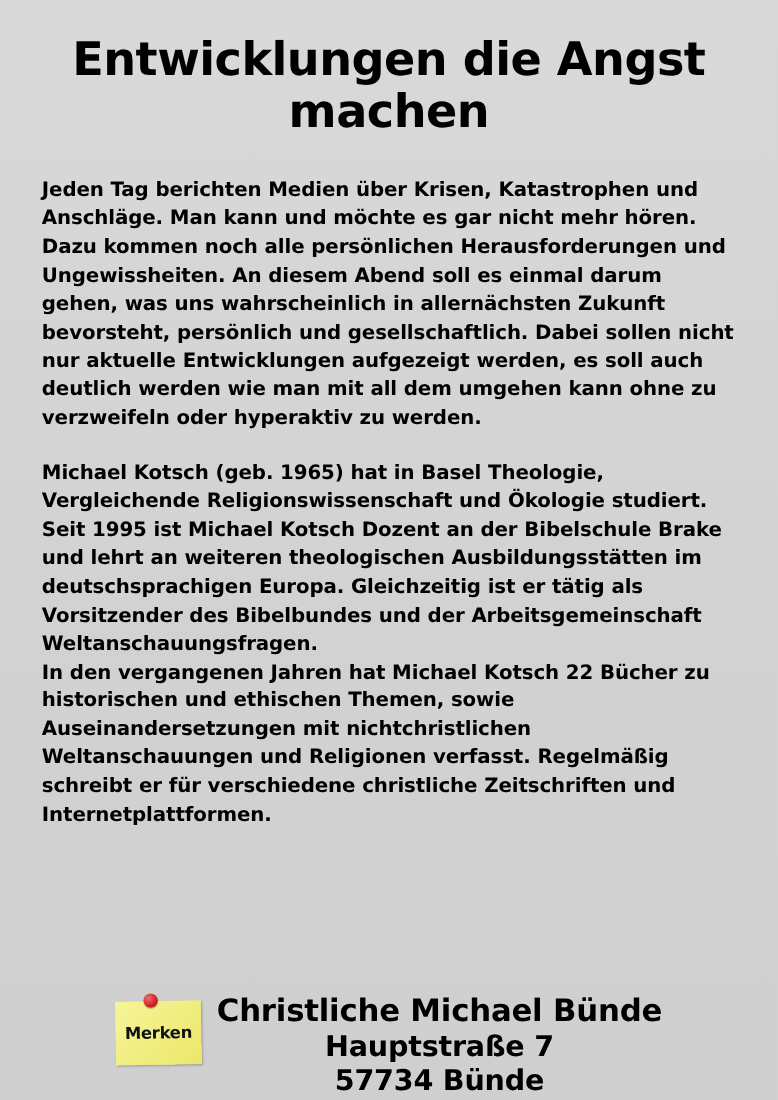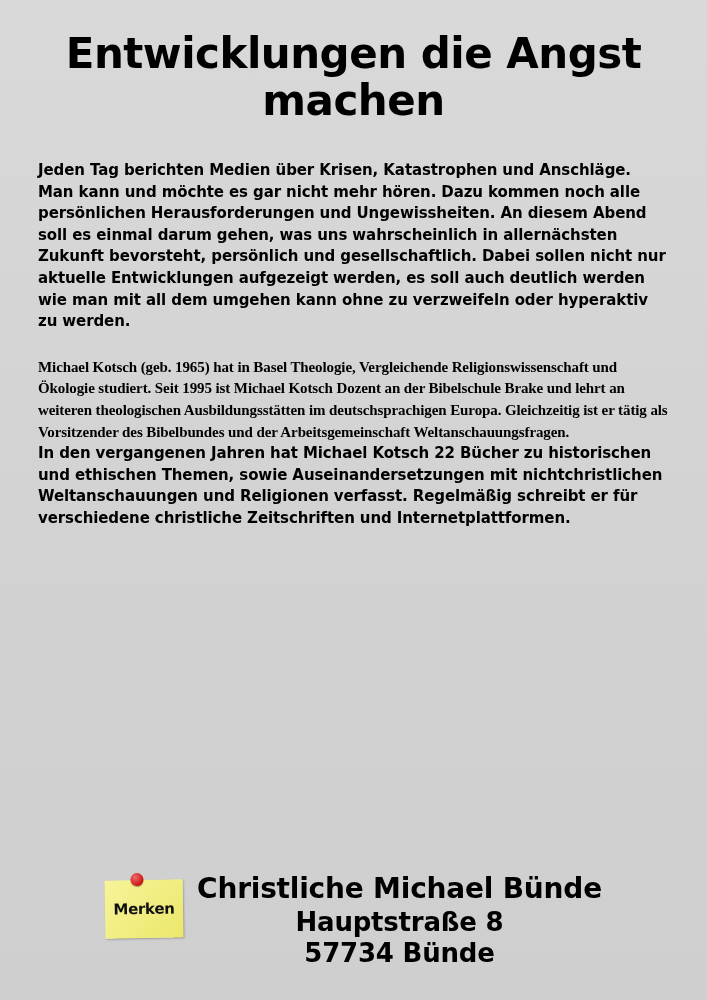--- a/index.html
+++ b/index.html
@@ -29,39 +29,38 @@
     text-align: center;
     letter-spacing: -0.5px;
     margin: 0 10px 0 10px;
     padding-top: 4px;
   }
   .body-block {
     margin-top: 36px;
     padding: 0 14px 0 16px;
   }
   .para {
-    font-size: 15px;
+    font-size: 18px;
     font-weight: bold;
     line-height: 1.44;
     text-align: left;
     margin: 0 0 24px 0;
     letter-spacing: -0.1px;
   }
   .para:last-child {
     margin-bottom: 0;
   }
   .para.tight {
     margin-bottom: 0;
-    font-family: Liberation Serif, serif;
   }
   .footer {
     position: absolute;
     left: 0;
     right: 0;
-    bottom: 30px;
+    bottom: 0;
     padding: 0 32px;
     box-sizing: border-box;
   }
   .footer-inner {
     display: flex;
     align-items: flex-start;
     justify-content: center;
   }
   .note {
     position: relative;
@@ -125,20 +124,20 @@
   <div class="footer">
     <div class="footer-inner">
 
       <div class="note">
         <span class="pin"></span>
         <span class="note-label">Merken</span>
       </div>
 
       <div class="addr">
         <div class="addr-line org">Christliche Michael Bünde</div>
-        <div class="addr-line">Hauptstraße 8</div>
+        <div class="addr-line">Hauptstraße 7</div>
         <div class="addr-line">57734 Bünde</div>
       </div>
 
     </div>
   </div>
 
 </div>
 
 </body></html>

